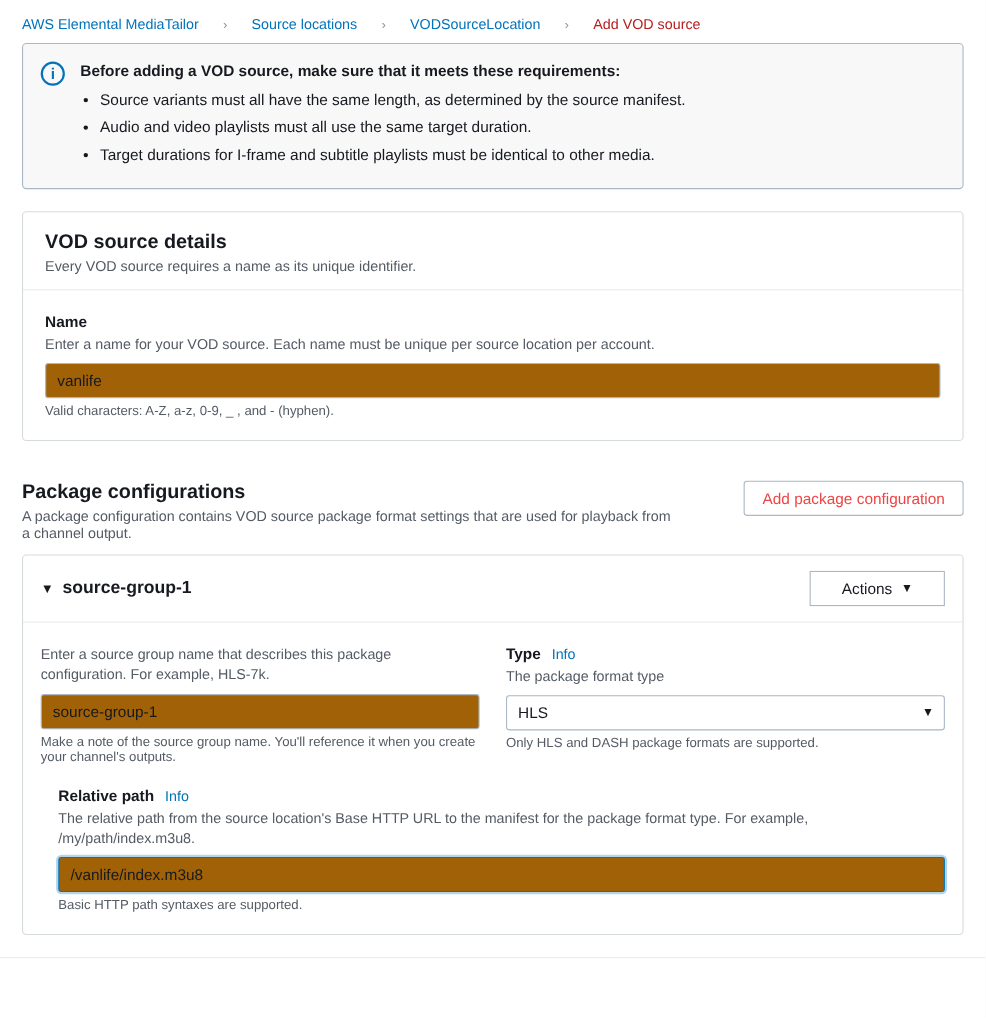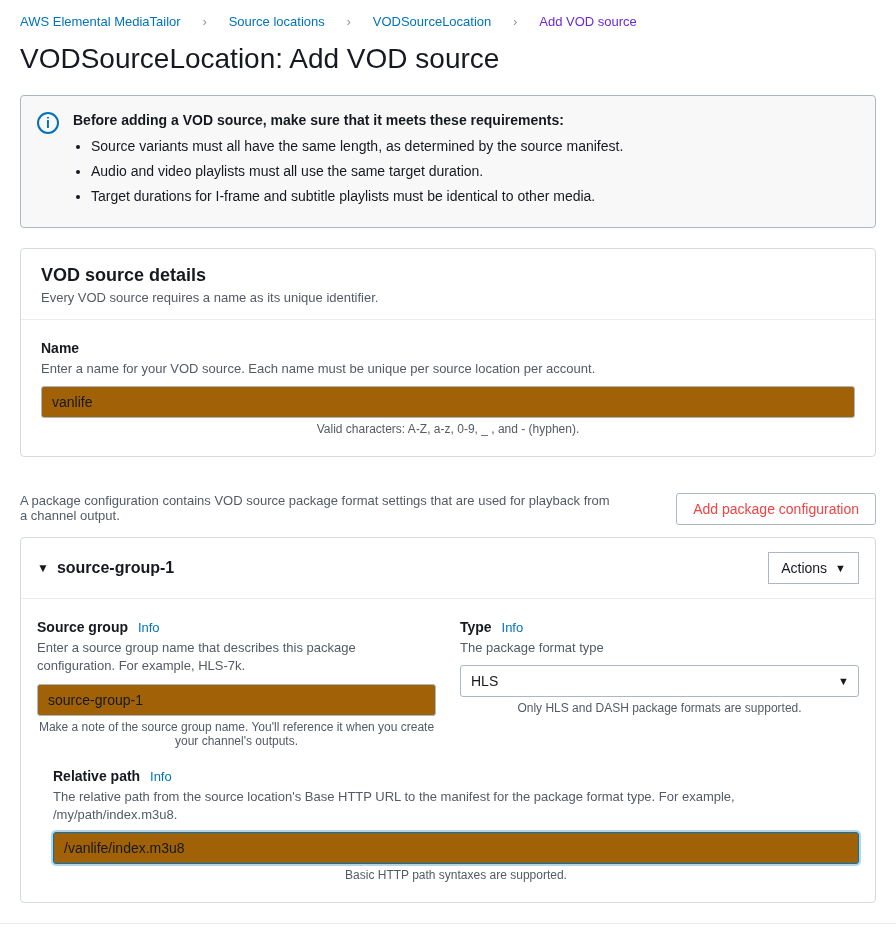--- a/index.html
+++ b/index.html
@@ -32,21 +32,21 @@
       color: #0073bb;
       cursor: pointer;
       text-decoration: none;
     }
     .breadcrumb-separator {
       color: #879596;
       font-size: 12px;
       margin: 0 2px;
     }
     .breadcrumb-current {
-      color: #6d28d9;
+      color: #b91c1c;
       cursor: default;
     }
 
     
     .page-title {
       font-size: 28px;
       font-weight: 400;
       color: #16191f;
       padding: 4px 20px 20px;
     }
@@ -126,21 +126,20 @@
     .field-desc {
       font-size: 13px;
       color: #545b64;
       margin-bottom: 8px;
       line-height: 1.4;
     }
     .field-note {
       font-size: 12px;
       color: #545b64;
       margin-top: 4px;
-      text-align: center;
     }
     .text-input {
       width: 100%;
       padding: 7px 10px;
       border: 1px solid #aab7c4;
       border-radius: 3px;
       font-size: 14px;
       color: #16191f;
       background: #a16207;
       outline: none;
@@ -206,21 +205,21 @@
       color: #16191f;
     }
     .btn-actions {
       display: flex;
       align-items: center;
       gap: 0;
       border: 1px solid #aab7c4;
       border-radius: 0;
       background: #fff;
       cursor: pointer;
-      padding: 7px 12px;
+      padding: 7px 28px;
       font-size: 14px;
       color: #16191f;
     }
     .actions-chevron { margin-left: 8px; font-size: 11px; }
 
     .pkg-group-body {
       padding: 20px 16px;
     }
     .pkg-group-grid {
       display: grid;
@@ -291,21 +290,20 @@
   <nav class="breadcrumb">
     <a class="breadcrumb-item">AWS Elemental MediaTailor</a>
     <span class="breadcrumb-separator">›</span>
     <a class="breadcrumb-item">Source locations</a>
     <span class="breadcrumb-separator">›</span>
     <a class="breadcrumb-item">VODSourceLocation</a>
     <span class="breadcrumb-separator">›</span>
     <span class="breadcrumb-current">Add VOD source</span>
   </nav>
 
-  <h1 class="page-title">VODSourceLocation: Add VOD source</h1>
 
   <div class="info-box">
     <div class="info-box-icon">i</div>
     <div class="info-box-title">Before adding a VOD source, make sure that it meets these requirements:</div>
     <ul>
       <li>Source variants must all have the same length, as determined by the source manifest.</li>
       <li>Audio and video playlists must all use the same target duration.</li>
       <li>Target durations for I-frame and subtitle playlists must be identical to other media.</li>
     </ul>
   </div>
@@ -320,20 +318,21 @@
         <div class="field-label">Name</div>
         <div class="field-desc">Enter a name for your VOD source. Each name must be unique per source location per account.</div>
         <input type="text" class="text-input" value="vanlife" style="">
         <div class="field-note">Valid characters: A-Z, a-z, 0-9, _ , and - (hyphen).</div>
       </div>
     </div>
   </div>
 
   <div class="pkg-header">
     <div>
+      <div class="pkg-title">Package configurations</div>
       <div class="pkg-desc">A package configuration contains VOD source package format settings that are used for playback from a channel output.</div>
     </div>
     <button class="btn-secondary">Add package configuration</button>
   </div>
 
   <div class="pkg-group-card">
     <div class="pkg-group-header">
       <div class="pkg-group-title-row">
         <span class="chevron-down">▼</span>
         <span class="pkg-group-name">source-group-1</span>
@@ -341,24 +340,20 @@
       <button class="btn-actions">
         <span>Actions</span>
         <span class="actions-chevron">▼</span>
       </button>
     </div>
 
     <div class="pkg-group-body">
       <div class="pkg-group-grid">
 
         <div>
-          <div class="field-label">
-            <span>Source group</span>
-            <a class="info-link">Info</a>
-          </div>
           <div class="field-desc">Enter a source group name that describes this package configuration. For example, HLS-7k.</div>
           <input type="text" class="text-input" value="source-group-1" style="">
           <div class="field-note">Make a note of the source group name. You'll reference it when you create your channel's outputs.</div>
         </div>
 
         <div>
           <div class="field-label">
             <span>Type</span>
             <a class="info-link">Info</a>
           </div>

